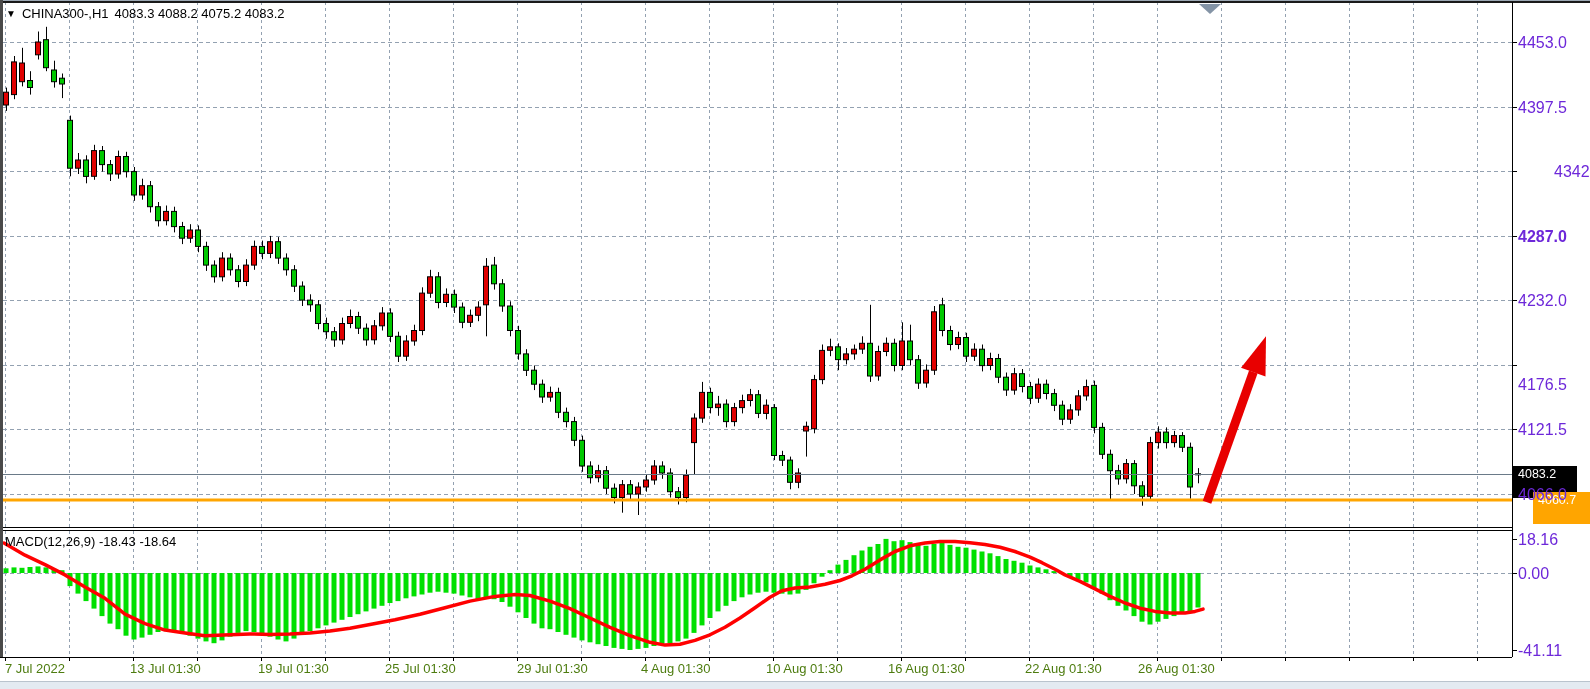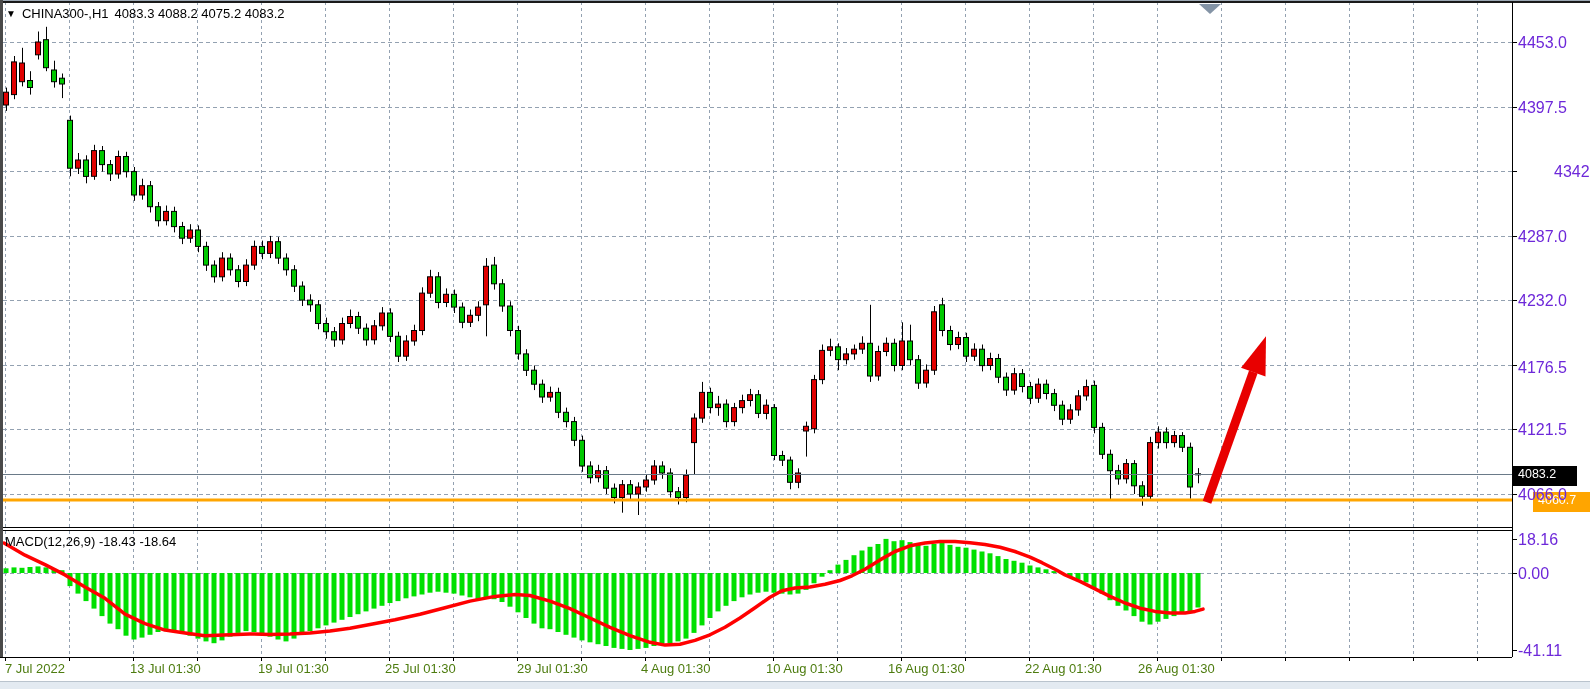--- a/index.html
+++ b/index.html
@@ -5,21 +5,21 @@
   html,body{margin:0;padding:0;background:#fff;}
   #app{position:relative;width:1590px;height:689px;background:#ffffff;overflow:hidden;
        font-family:"Liberation Sans", sans-serif;color:#000;}
   #chart-canvas{position:absolute;left:0;top:0;}
   .overlay{position:absolute;white-space:nowrap;}
   #chart-title{left:6px;top:6px;font-size:13px;display:flex;align-items:center;gap:6px;}
   #symbol-dropdown{font-size:10px;line-height:10px;cursor:pointer;}
   #macd-label{left:5px;top:534px;font-size:13px;}
   .axis-label{position:absolute;left:1518px;font-size:16px;color:#6d28d9;}
   .time-label{position:absolute;top:661px;font-size:13px;color:#4d7c0f;}
-  .price-badge{position:absolute;left:1513px;width:64px;height:20px;font-size:12.5px;
+  .price-badge{position:absolute;left:1513px;width:64px;height:32px;font-size:12.5px;
                color:#fff;line-height:16px;padding-left:5px;box-sizing:border-box;}
   #badge-last{background:#000000;}
   #badge-hline{background:#FFA500;margin-left:20px;}
   #bottom-strip{position:absolute;left:0;top:681px;width:1590px;height:8px;
                 background:#E3EAF1;border-top:1px solid #B9C3CD;}
   #price-axis-area{position:absolute;left:1513px;top:2px;width:77px;height:525px;}
   #macd-axis-area{position:absolute;left:1513px;top:531px;width:77px;height:126px;}
   #time-axis-area{position:absolute;left:0px;top:658px;width:1512px;height:23px;}
 </style>
 </head>
@@ -600,23 +600,23 @@
   <div id="macd-axis-area"></div>
   <div id="time-axis-area"></div>
 
   <div class="price-badge" id="badge-last" style="top: 465.926px;">4083.2</div>
   <div class="price-badge" id="badge-hline" style="top: 492.206px;">4060.7</div>
 
   <div id="bottom-strip"></div>
 <div class="axis-label" style="top: 34px; left: 1518px;">4453.0</div>
     <div class="axis-label" style="top: 98.824px; left: 1518px;">4397.5</div>
     <div class="axis-label" style="top: 163.064px; left: 1518px; margin-left: 36px;">4342.5</div>
-    <div class="axis-label" style="top: 227.888px; left: 1518px;">4287.0</div>
+    <div class="axis-label" style="top: 227.888px; left: 1518px; font-weight: bold;">4287.0</div>
     <div class="axis-label" style="top: 292.128px; left: 1518px;">4232.0</div>
-    <div class="axis-label" style="top: 359px; left: 1518px;">4176.5</div>
+    <div class="axis-label" style="top: 376px; left: 1518px;">4176.5</div>
     <div class="axis-label" style="top: 421.192px; left: 1518px;">4121.5</div>
     <div class="axis-label" style="top: 486.016px; left: 1518px;">4066.0</div>
     <div class="axis-label" style="top: 530.986px; left: 1518px;">18.16</div>
     <div class="axis-label" style="top: 565px; left: 1518px;">0.00</div>
     <div class="axis-label" style="top: 641.999px; left: 1518px;">-41.11</div>
     <div class="time-label" style="left: 5px;">7 Jul 2022</div>
     <div class="time-label" style="left: 130px; text-align: right;">13 Jul 01:30</div>
     <div class="time-label" style="left: 258px;">19 Jul 01:30</div>
     <div class="time-label" style="left: 385px;">25 Jul 01:30</div>
     <div class="time-label" style="left: 517px;">29 Jul 01:30</div>

